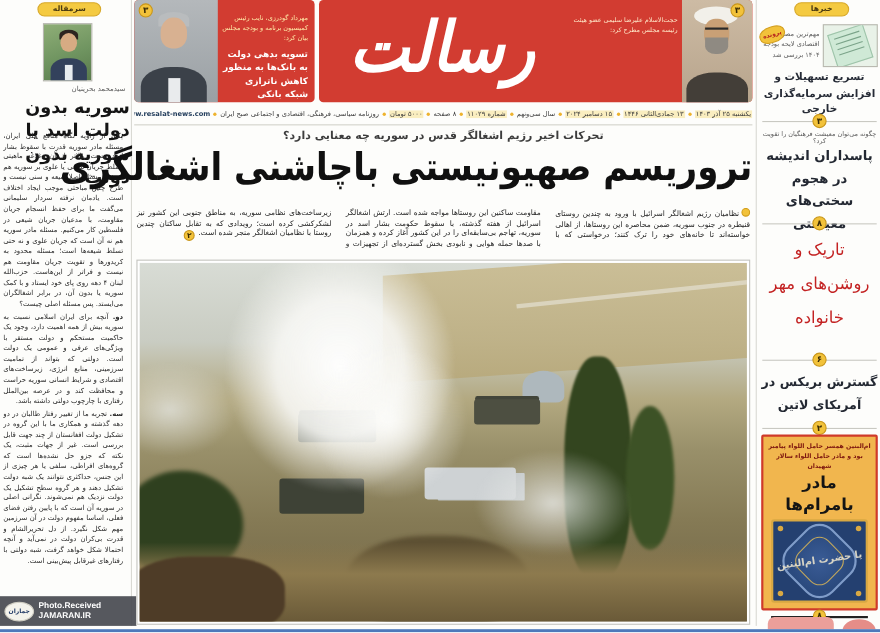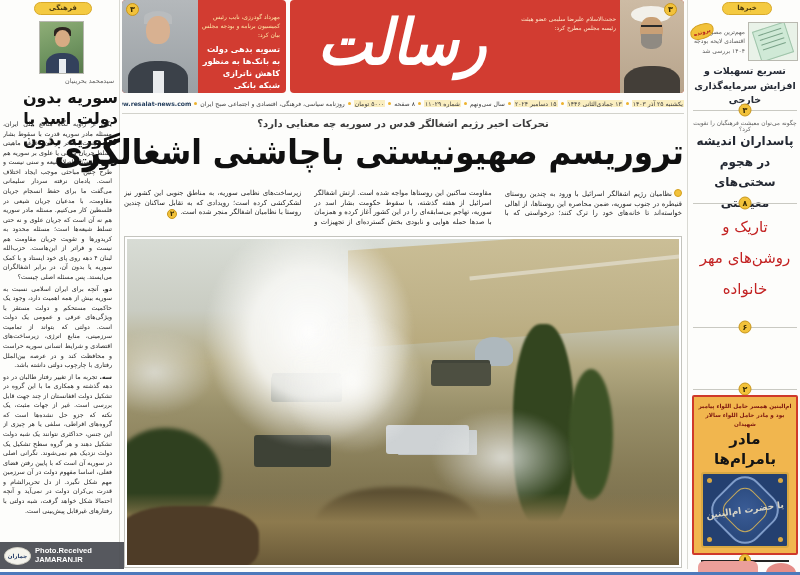--- a/index.html
+++ b/index.html
@@ -181,21 +181,21 @@
 </style>
 </head>
 <body>
 
 <div class="page">
 
   <div class="vdiv" style="left:119px"></div>
   <div class="vdiv" style="left:687px"></div>
 
   <aside class="editorial">
-    <div class="ed-tab">فرهنگی</div>
+    <div class="ed-tab">سرمقاله</div>
     <div class="ed-photo">
       <div class="ed-hair"></div>
       <div class="ed-face"></div>
       <div class="ed-suit"></div>
       <div class="ed-shirt"></div>
     </div>
     <div class="ed-author">سیدمحمد بحرینیان</div>
     <div class="ed-headline">سوریه بدون دولت اسد یا سوریه بدون دولت</div>
     <div class="ed-body">
       <p><b>یک.</b> <span>از زاویه نگاه منافع ملی ایران، مسئله مادر سوریه قدرت با سقوط بشار اسد نیست، بالاتر از آن دغدغه ماهیتی تسلط جریان شیعی یا علوی بر سوریه هم نیست. مسئله اصلا شیعه و سنی نیست و طرح چنین مباحثی موجب ایجاد اختلاف است. یادمان نرفته سردار سلیمانی می‌گفت ما برای حفظ انسجام جریان مقاومت، با مدعیان جریان شیعی در فلسطین کار می‌کنیم. مسئله مادر سوریه هم نه آن است که جریان علوی و نه حتی تسلط شیعه‌ها است؛ مسئله محدود به کریدورها و تقویت جریان مقاومت هم نیست و فراتر از این‌هاست. حزب‌الله لبنان ۴ دهه روی پای خود ایستاد و با کمک سوریه یا بدون آن، در برابر اشغالگران می‌ایستد. پس مسئله اصلی چیست؟</span></p>
@@ -314,20 +314,21 @@
     <div class="sb-div" style="top:203px">
       <div class="sb-badge">۸</div>
     </div>
 
     <div class="sb-headline3">تاریک و روشن‌های مهر خانواده</div>
     <div class="sb-tag">پرونده</div>
     <div class="sb-div" style="top:327px">
       <div class="sb-badge">۶</div>
     </div>
 
+    <div class="sb-headline4">گسترش بریکس در آمریکای لاتین</div>
     <div class="sb-div" style="top:389px">
       <div class="sb-badge">۲</div>
     </div>
 
     <div class="feature-box">
       <div class="fb-kicker">ام‌البنین همسر حامل اللواء پیامبر بود و مادر حامل اللواء سالار شهیدان</div>
       <div class="fb-headline">مادر بامرام‌ها</div>
       <div class="fb-tile">
         <div class="fb-medallion"></div>
         <div class="fb-dot" style="left:4px;top:4px;"></div>

